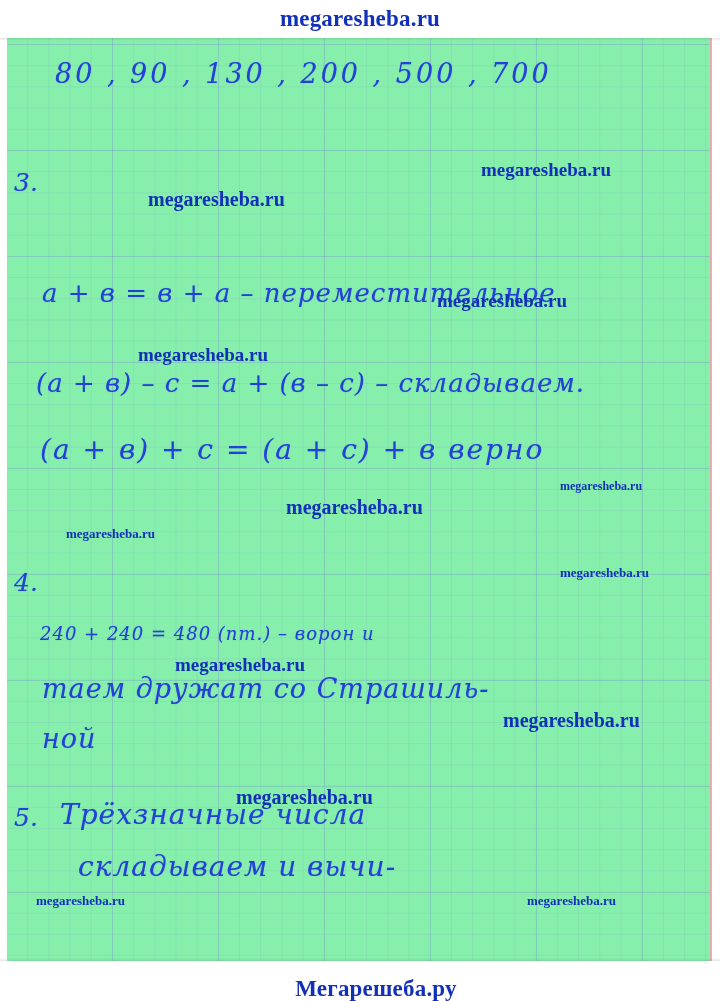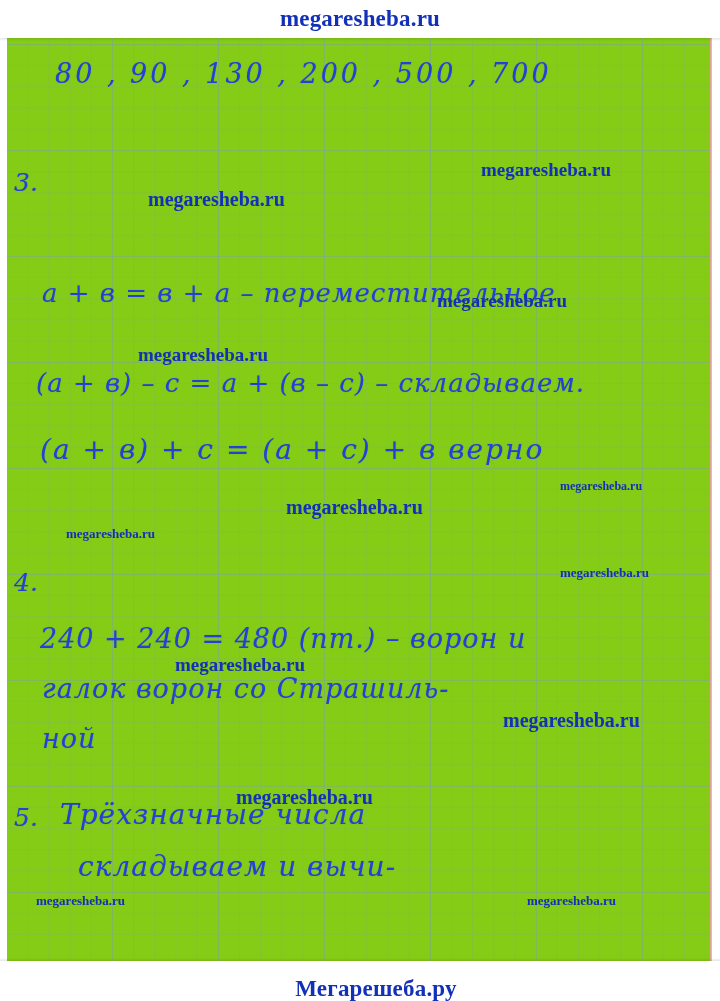--- a/index.html
+++ b/index.html
@@ -47,21 +47,21 @@
     letter-spacing: 0.2px;
   }
 
   
   .page {
     position: absolute;
     top: 38px;
     left: 0;
     width: 720px;
     height: 923px;
-    background: #84cc16;
+    background: #86efac;
     overflow: hidden;
   }
   
   .grid {
     position: absolute;
     inset: 0;
     background-image:
       linear-gradient(to right, rgba(120,150,205,0.30) 1px, transparent 1px),
       linear-gradient(to bottom, rgba(120,150,205,0.30) 1px, transparent 1px),
       linear-gradient(to right, rgba(120,150,205,0.16) 1px, transparent 1px),
@@ -127,21 +127,21 @@
   .l-top      { left: 55px;  top: 20px;  font-size: 27px; letter-spacing: 3px; }
 
   .n3         { left: 14px;  top: 130px; }
   .l3a        { left: 36px;  top: 192px; font-size: 26px; }
   .l3b        { left: 42px;  top: 240px; font-size: 26px; }
   .l3c        { left: 36px;  top: 285px; font-size: 26px; }
   .l3d        { left: 36px;  top: 330px; font-size: 26px; }
   .l3e        { left: 40px;  top: 395px; font-size: 28px; letter-spacing: 2px; }
 
   .n4         { left: 14px;  top: 530px; }
-  .l4a        { left: 40px;  top: 585px; font-size: 27px; letter-spacing: 1px; }
+  .l4a        { left: 40px;  top: 585px; font-size: 18px; letter-spacing: 1px; }
   .l4b        { left: 42px;  top: 635px; font-size: 27px; letter-spacing: 1px; }
   .l4c        { left: 42px;  top: 685px; font-size: 27px; letter-spacing: 1px; }
 
   .n5         { left: 14px;  top: 765px; }
   .l5a        { left: 60px;  top: 760px; font-size: 28px; letter-spacing: 1px; }
   .l5b        { left: 78px;  top: 812px; font-size: 28px; letter-spacing: 1px; text-align: right; }
   .l5c        { left: 42px;  top: 862px; font-size: 28px; letter-spacing: 1px; }
 
   
   .wm {
@@ -182,21 +182,21 @@
 
   <div class="hw l-top">80 , 90 , 130 , 200 , 500 , 700</div>
 
   <div class="hw-num n3">3.</div>
   <div class="hw l3b">а + в = в + а – переместительное</div>
   <div class="hw l3d">(а + в) – с = а + (в – с) – складываем.</div>
   <div class="hw l3e">(а + в) + с = (а + с) + в  верно</div>
 
   <div class="hw-num n4">4.</div>
   <div class="hw l4a">240 + 240 = 480 (пт.) – ворон и</div>
-  <div class="hw l4b">галок  ворон  со  Страшиль-</div>
+  <div class="hw l4b">таем  дружат  со  Страшиль-</div>
   <div class="hw l4c">ной</div>
 
   <div class="hw-num n5">5.</div>
   <div class="hw l5a">Трёхзначные  числа</div>
   <div class="hw l5b">складываем   и  вычи-</div>
 
   <div class="wm wm-a">megaresheba.ru</div>
   <div class="wm wm-b">megaresheba.ru</div>
   <div class="wm wm-c">megaresheba.ru</div>
   <div class="wm wm-d">megaresheba.ru</div>

